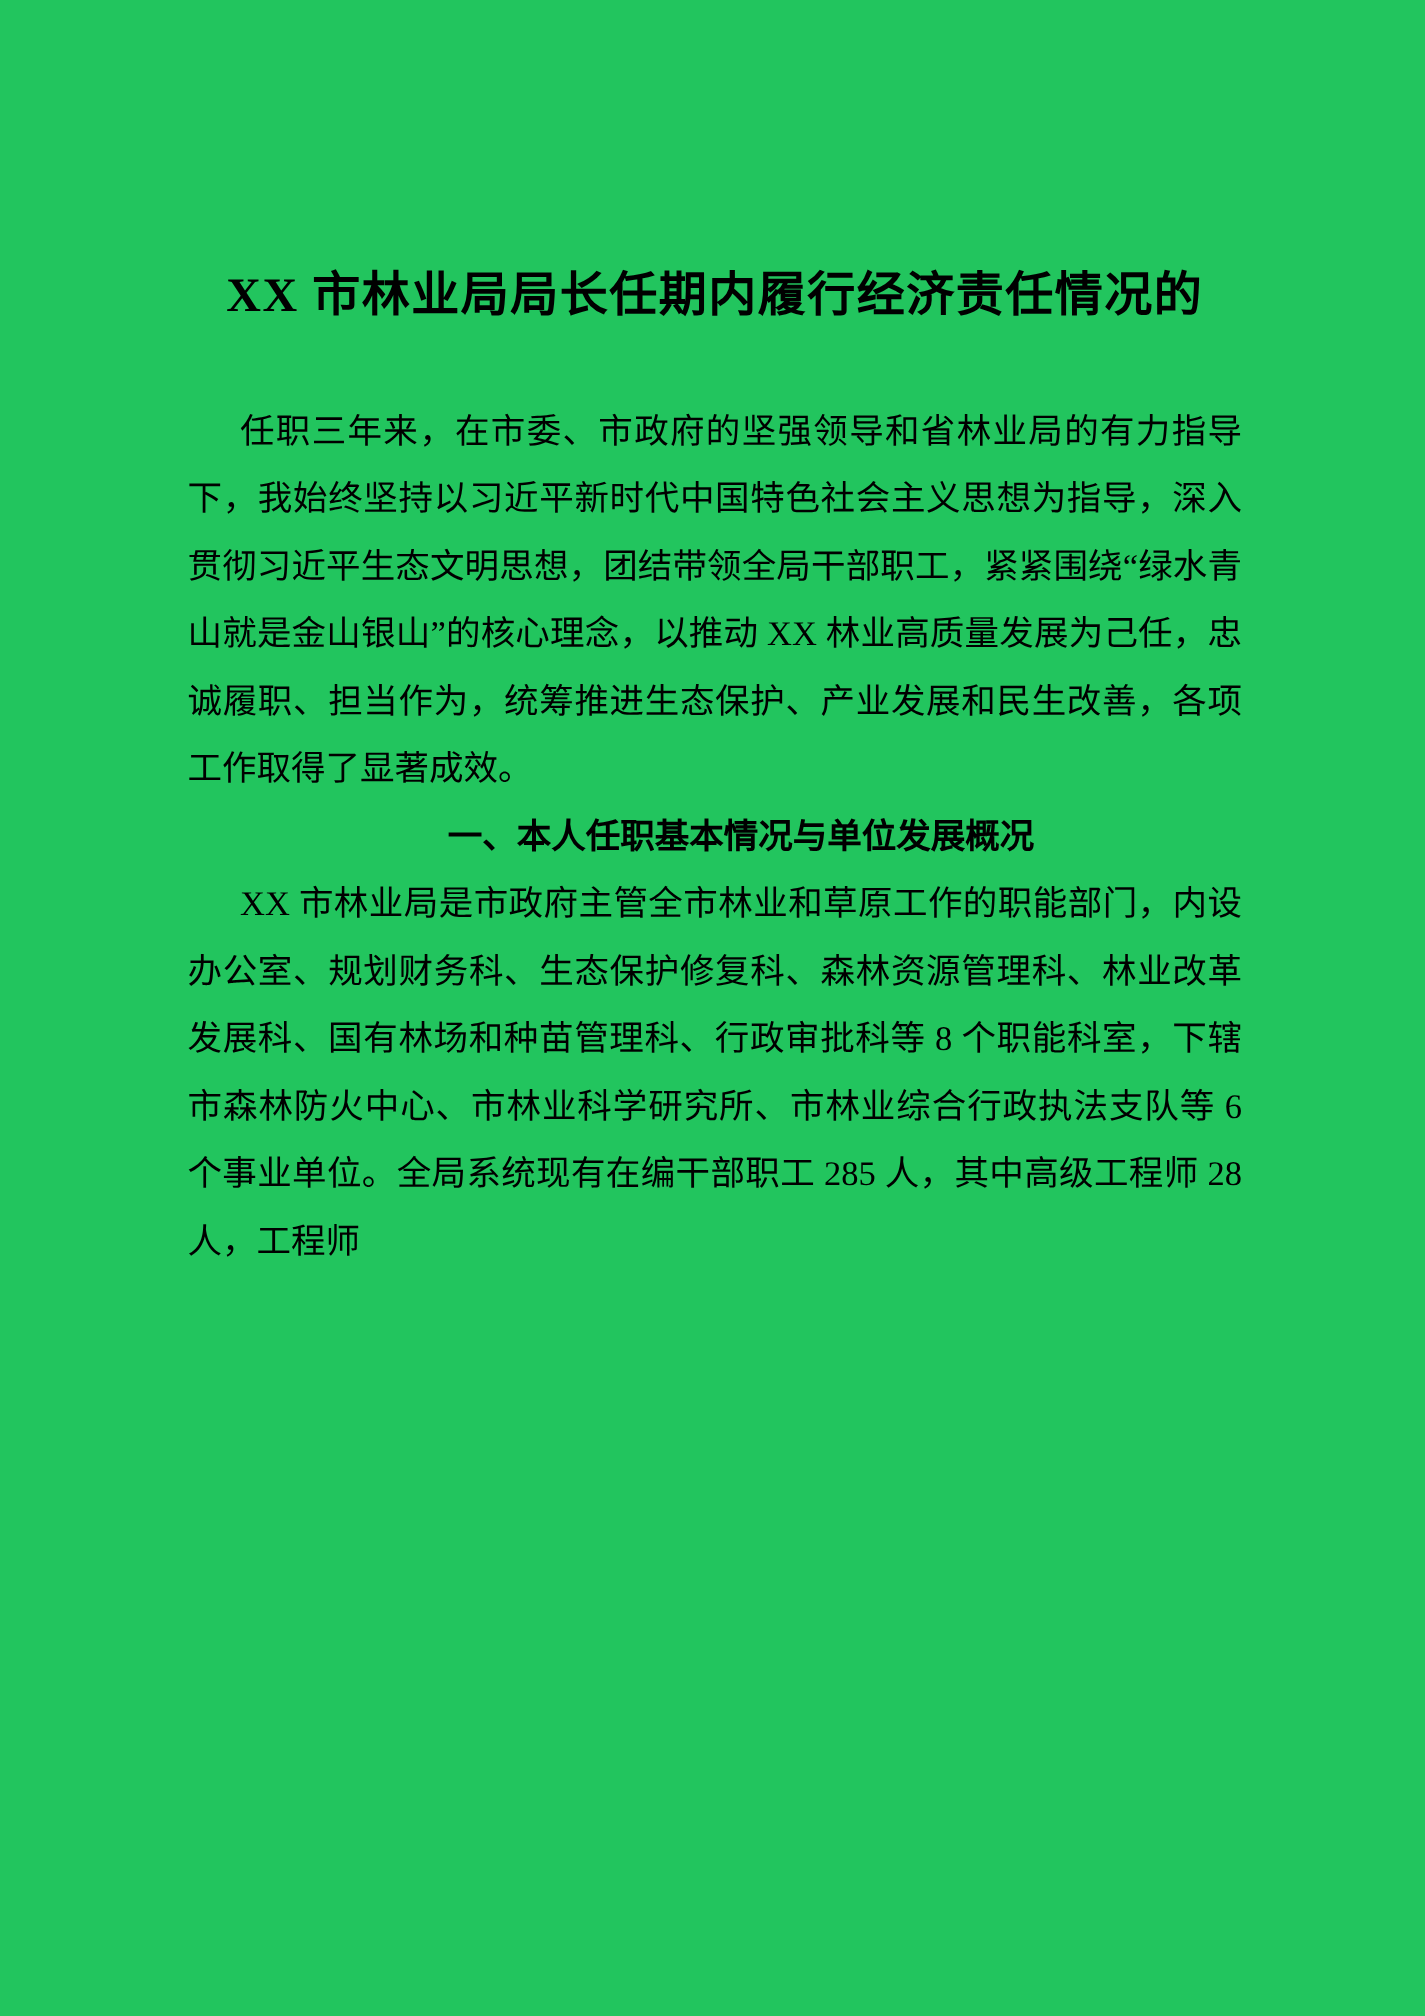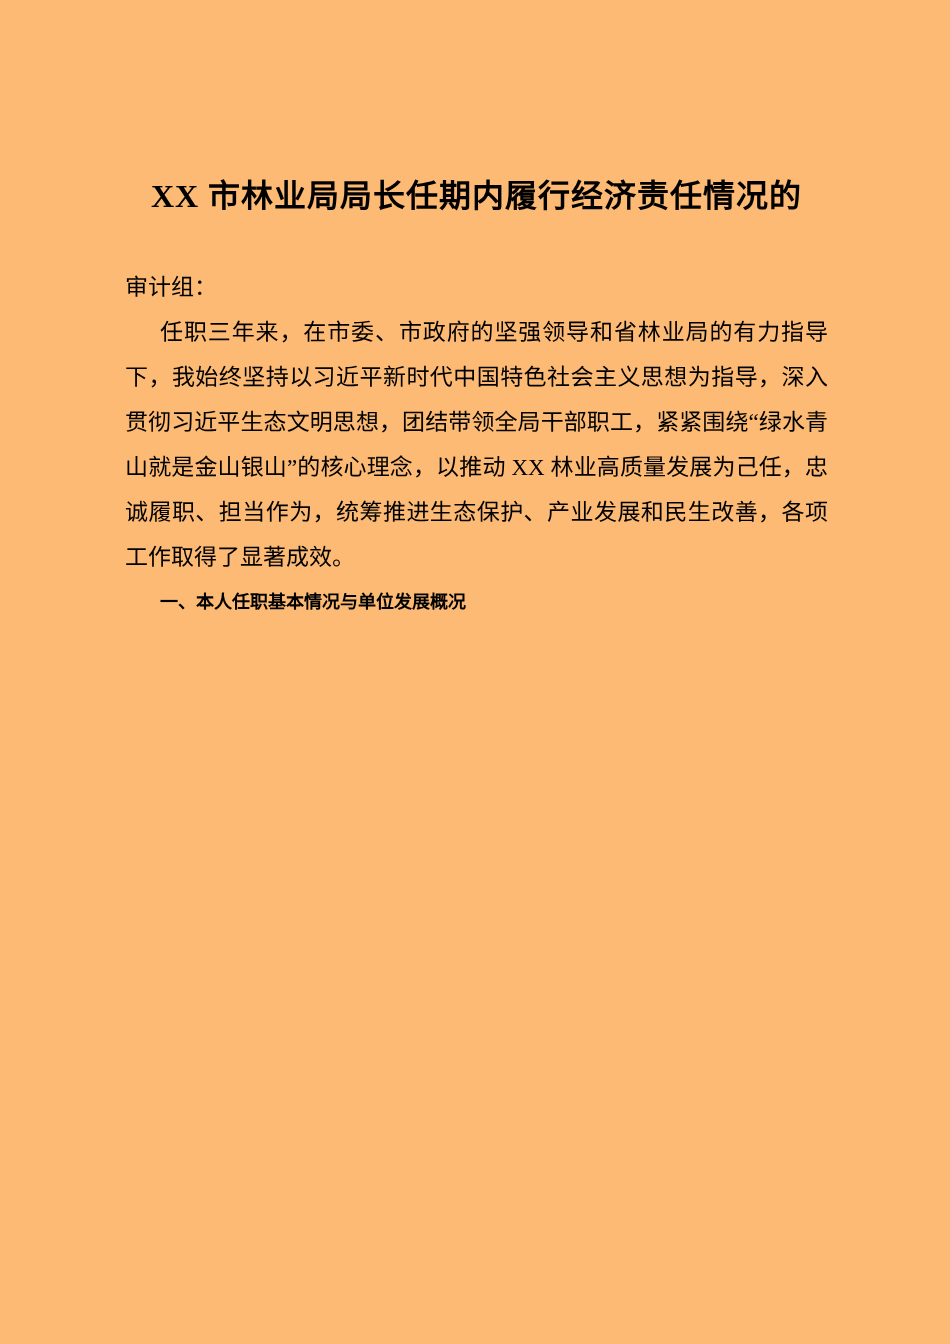--- a/index.html
+++ b/index.html
@@ -6,21 +6,21 @@
     margin: 0;
     padding: 0;
     background: #ffffff;
   }
   * { box-sizing: border-box; }
 
   .page {
     position: relative;
     width: 950px;
     height: 1344px;
-    background: #fdba74;
+    background: #22c55e;
     color: #000000;
     padding: 169px 122px 0 125px;
     overflow: hidden;
   }
 
   .doc-title {
     margin: 0 0 42px 0;
     text-align: center;
     font-family: "Liberation Serif", "DejaVu Serif", serif;
     font-weight: bold;
@@ -45,37 +45,37 @@
     line-height: 45px;
     text-indent: 35px;
     text-align: justify;
     text-justify: inter-ideograph;
   }
 
   .section-heading {
     margin: 0;
     font-family: "Liberation Sans", "DejaVu Sans", sans-serif;
     font-weight: bold;
-    font-size: 18px;
+    font-size: 23px;
     line-height: 45px;
     text-indent: 35px;
-    text-align: left;
+    text-align: center;
   }
 </style>
 </head>
 <body>
 
 <div class="page">
 
   <h1 class="doc-title">
     <span class="title-line">XX 市林业局局长任期内履行经济责任情况的</span>
   </h1>
 
-  <p class="salutation">审计组：</p>
 
 
   <p class="para">任职三年来，在市委、市政府的坚强领导和省林业局的有力指导下，我始终坚持以习近平新时代中国特色社会主义思想为指导，深入贯彻习近平生态文明思想，团结带领全局干部职工，紧紧围绕“绿水青山就是金山银山”的核心理念，以推动 XX 林业高质量发展为己任，忠诚履职、担当作为，统筹推进生态保护、产业发展和民生改善，各项工作取得了显著成效。</p>
 
   <h2 class="section-heading">一、本人任职基本情况与单位发展概况</h2>
 
 
+  <p class="para">XX 市林业局是市政府主管全市林业和草原工作的职能部门，内设办公室、规划财务科、生态保护修复科、森林资源管理科、林业改革发展科、国有林场和种苗管理科、行政审批科等 8 个职能科室，下辖市森林防火中心、市林业科学研究所、市林业综合行政执法支队等 6 个事业单位。全局系统现有在编干部职工 285 人，其中高级工程师 28 人，工程师</p>
 
 </div>
 
 </body></html>

